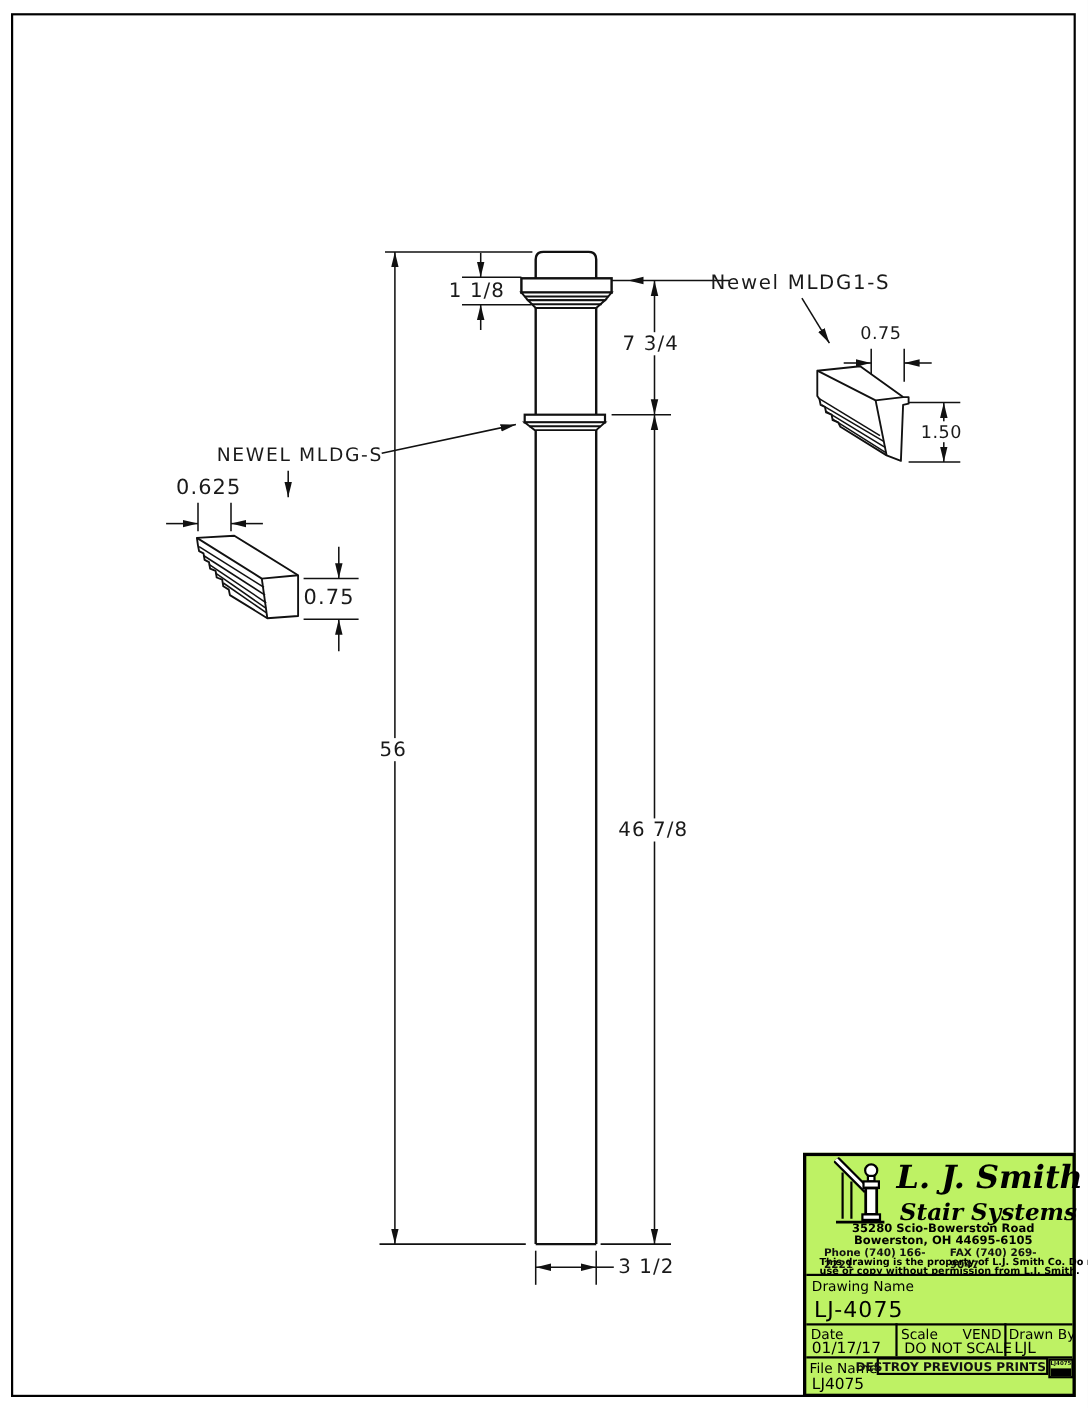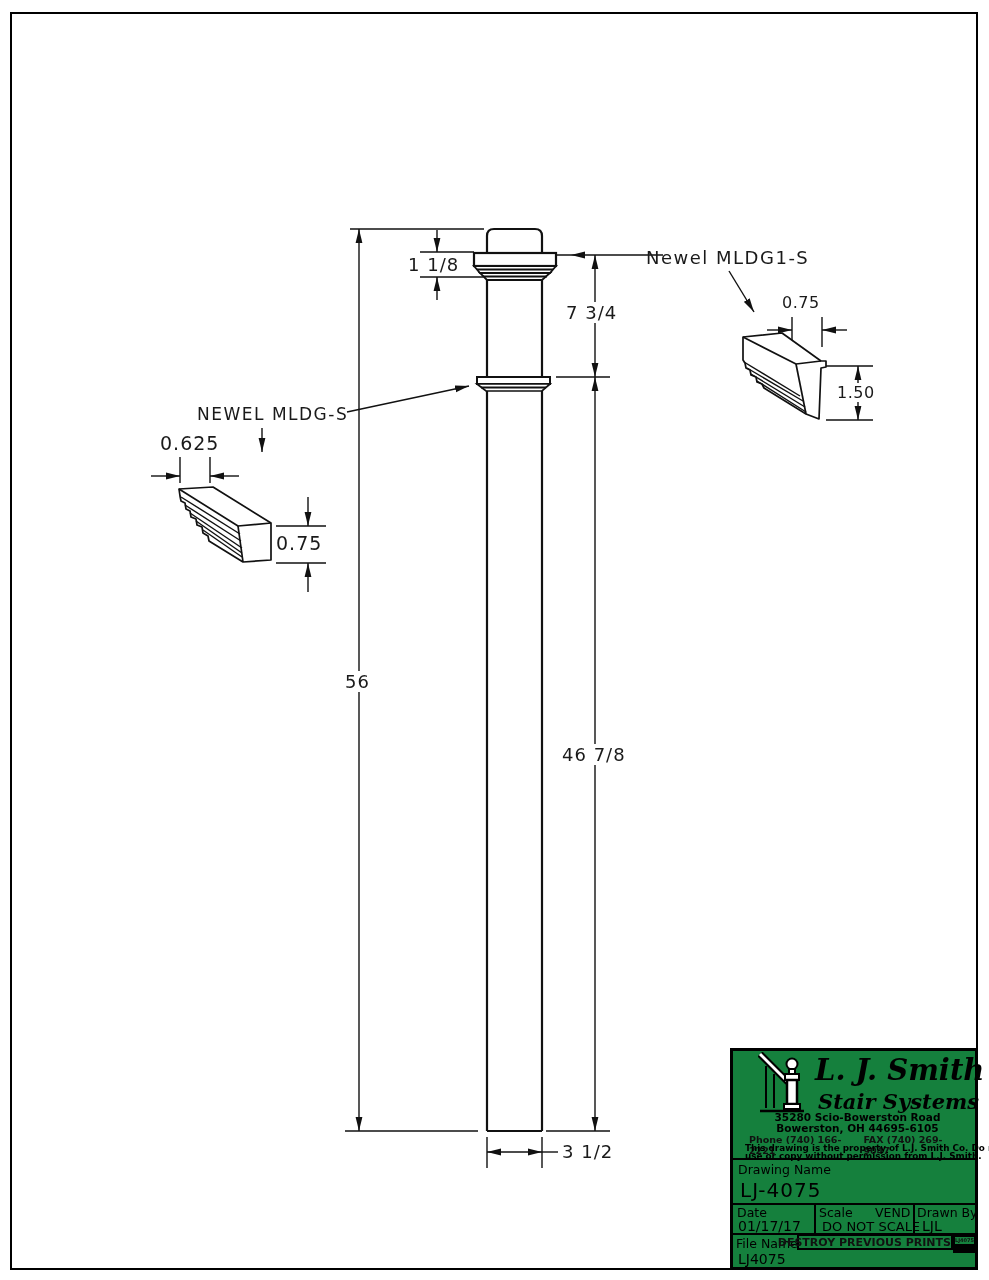--- a/index.html
+++ b/index.html
@@ -15,21 +15,21 @@
   svg.linework { position: absolute; left: 0; top: 0; }
   .txt { position: absolute; white-space: nowrap; color: #1a1a1a; }
   .dim-text { font-size: 18px; letter-spacing: 1px; }
   .dim-text.onln { background: #fff; padding: 0 3px; }
   .dim-sm { font-size: 16px; letter-spacing: 0.5px; }
   .callout { font-size: 17px; letter-spacing: 1.5px; }
 
   
   .tblock {
     position: absolute; left: 730px; top: 1048px; width: 248px; height: 222px;
-    border: 3px solid #000; background: #15803d;
+    border: 3px solid #000; background: #bef264;
   }
   .tblock .hline { position: absolute; left: 0; right: 0; height: 2px; background: #000; }
   .tblock .vline { position: absolute; width: 2px; background: #000; }
   .tb-txt { position: absolute; white-space: nowrap; color: #000; }
   .tb-label { font-size: 12.5px; }
   .tb-value { font-size: 14px; }
   .logo-script {
     font-family: "DejaVu Serif", serif; font-style: italic; font-weight: bold;
     color: #000;
   }

